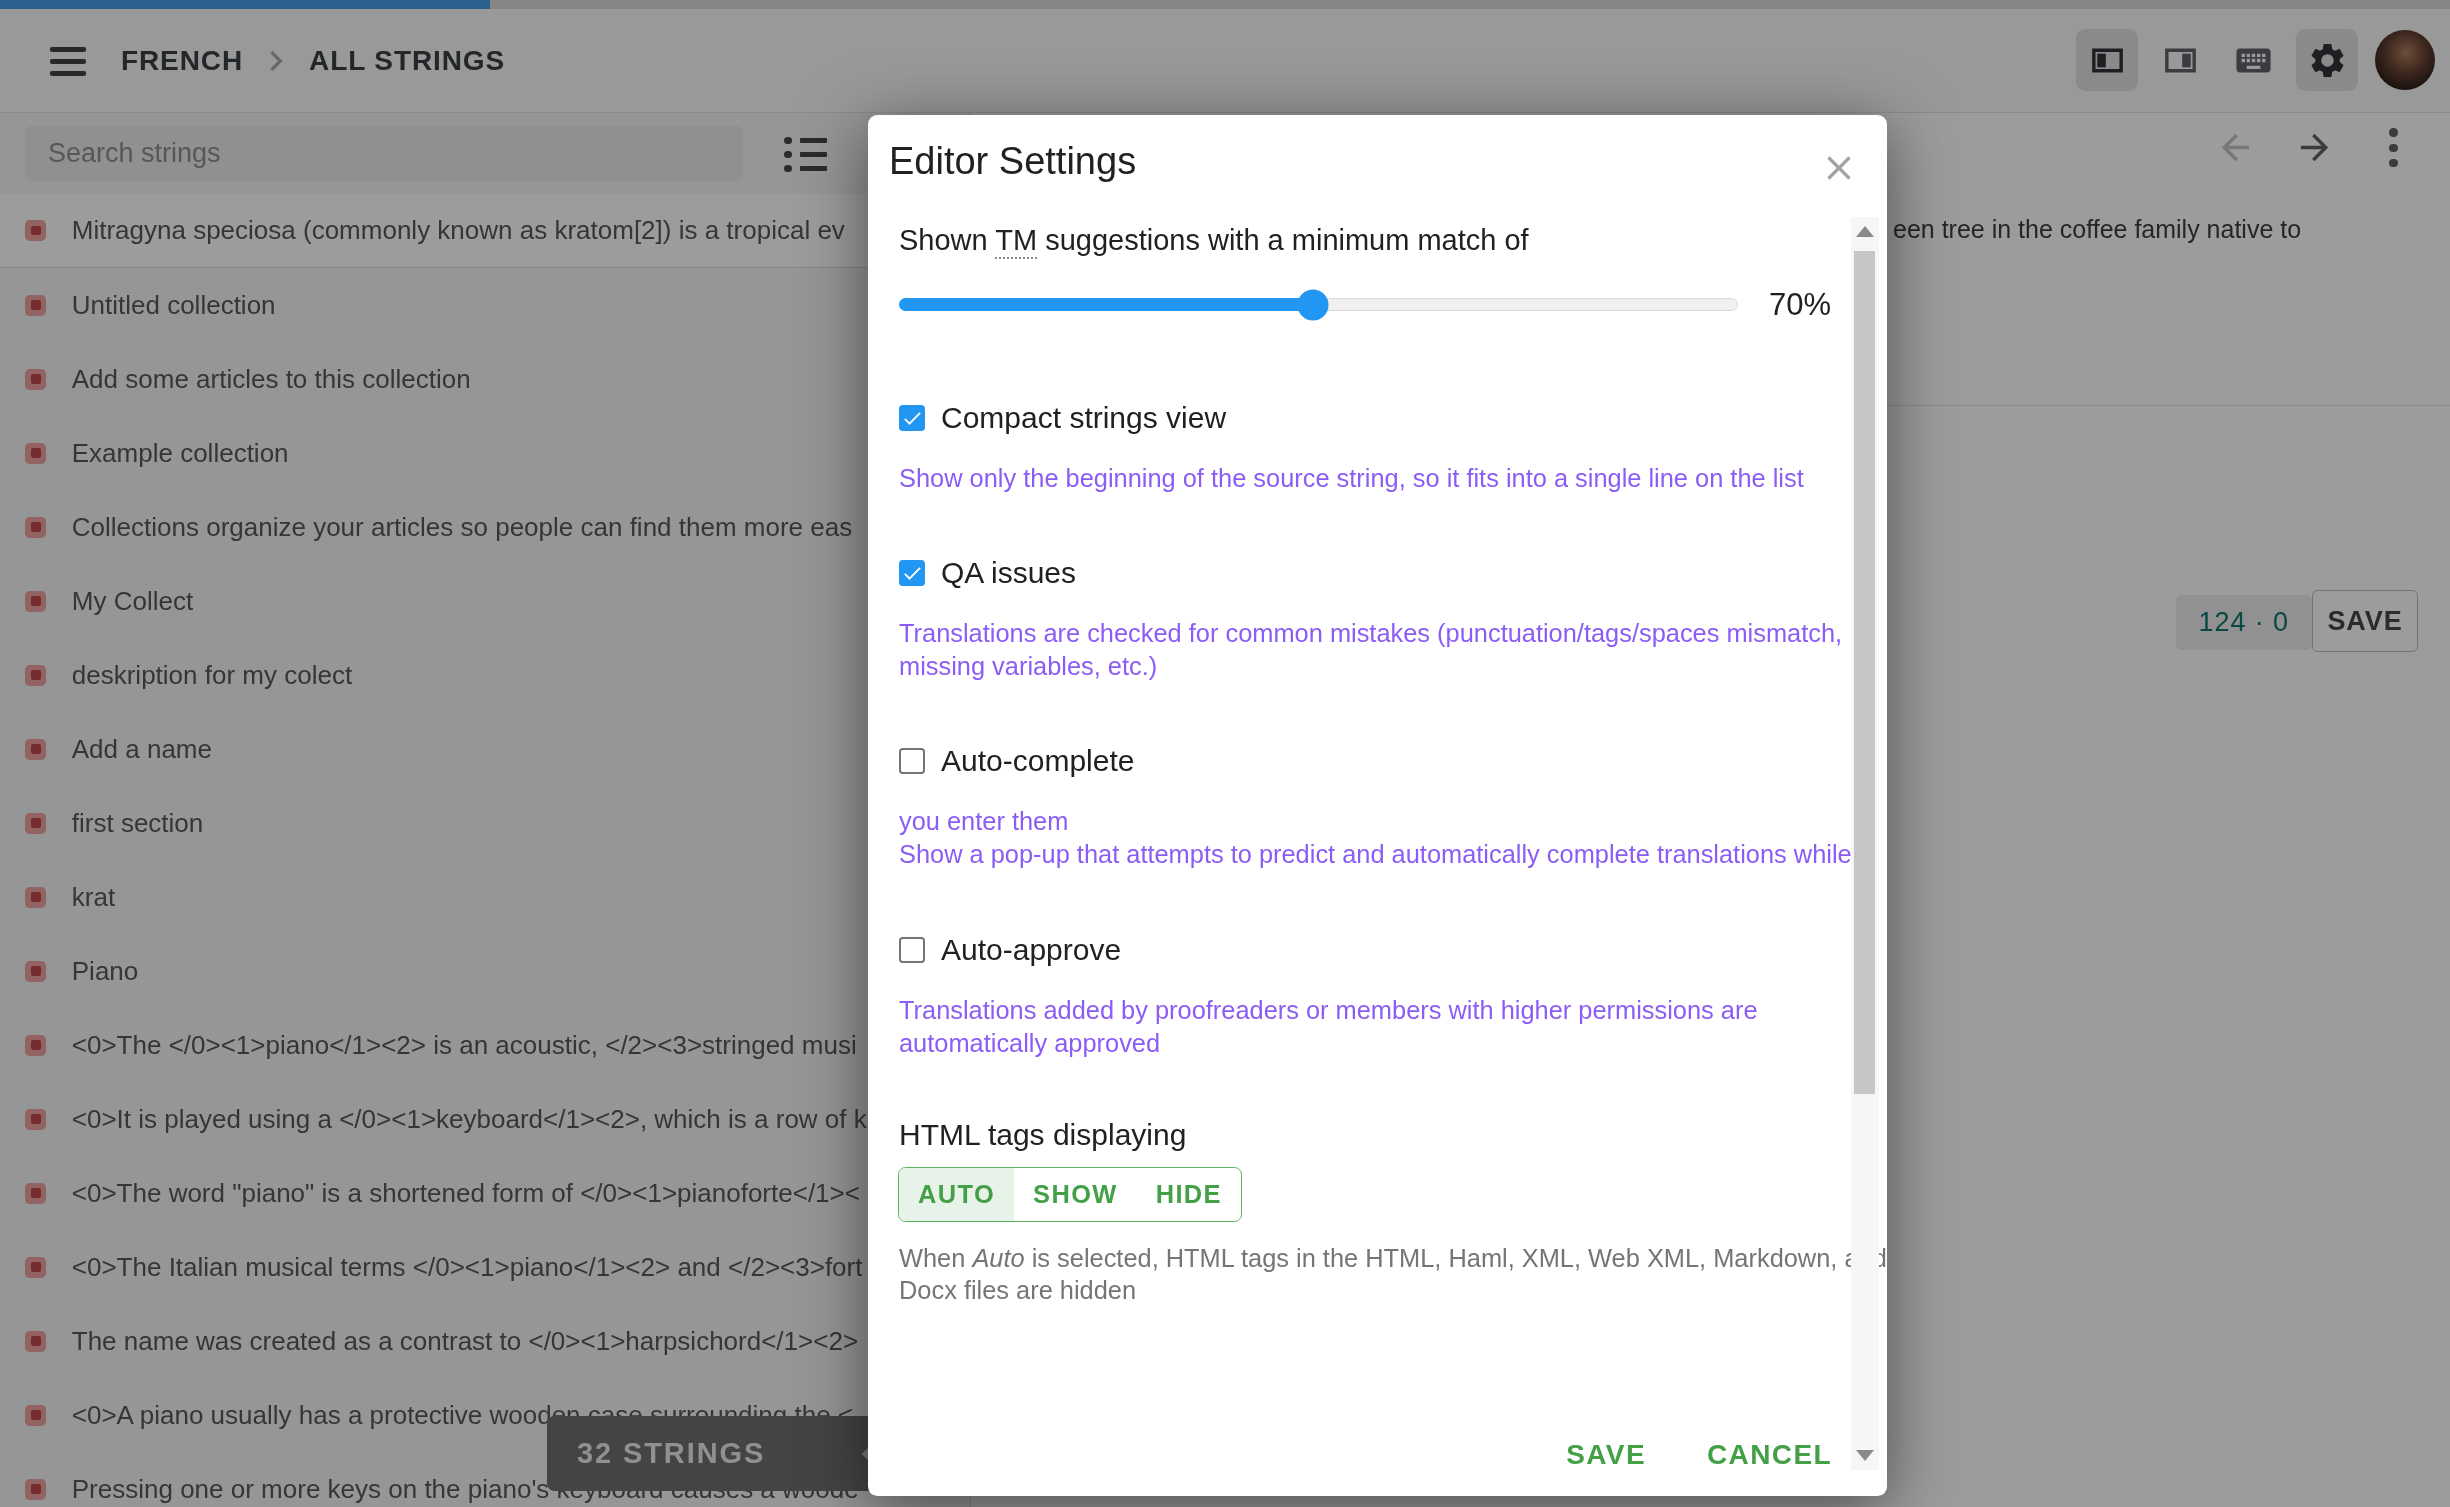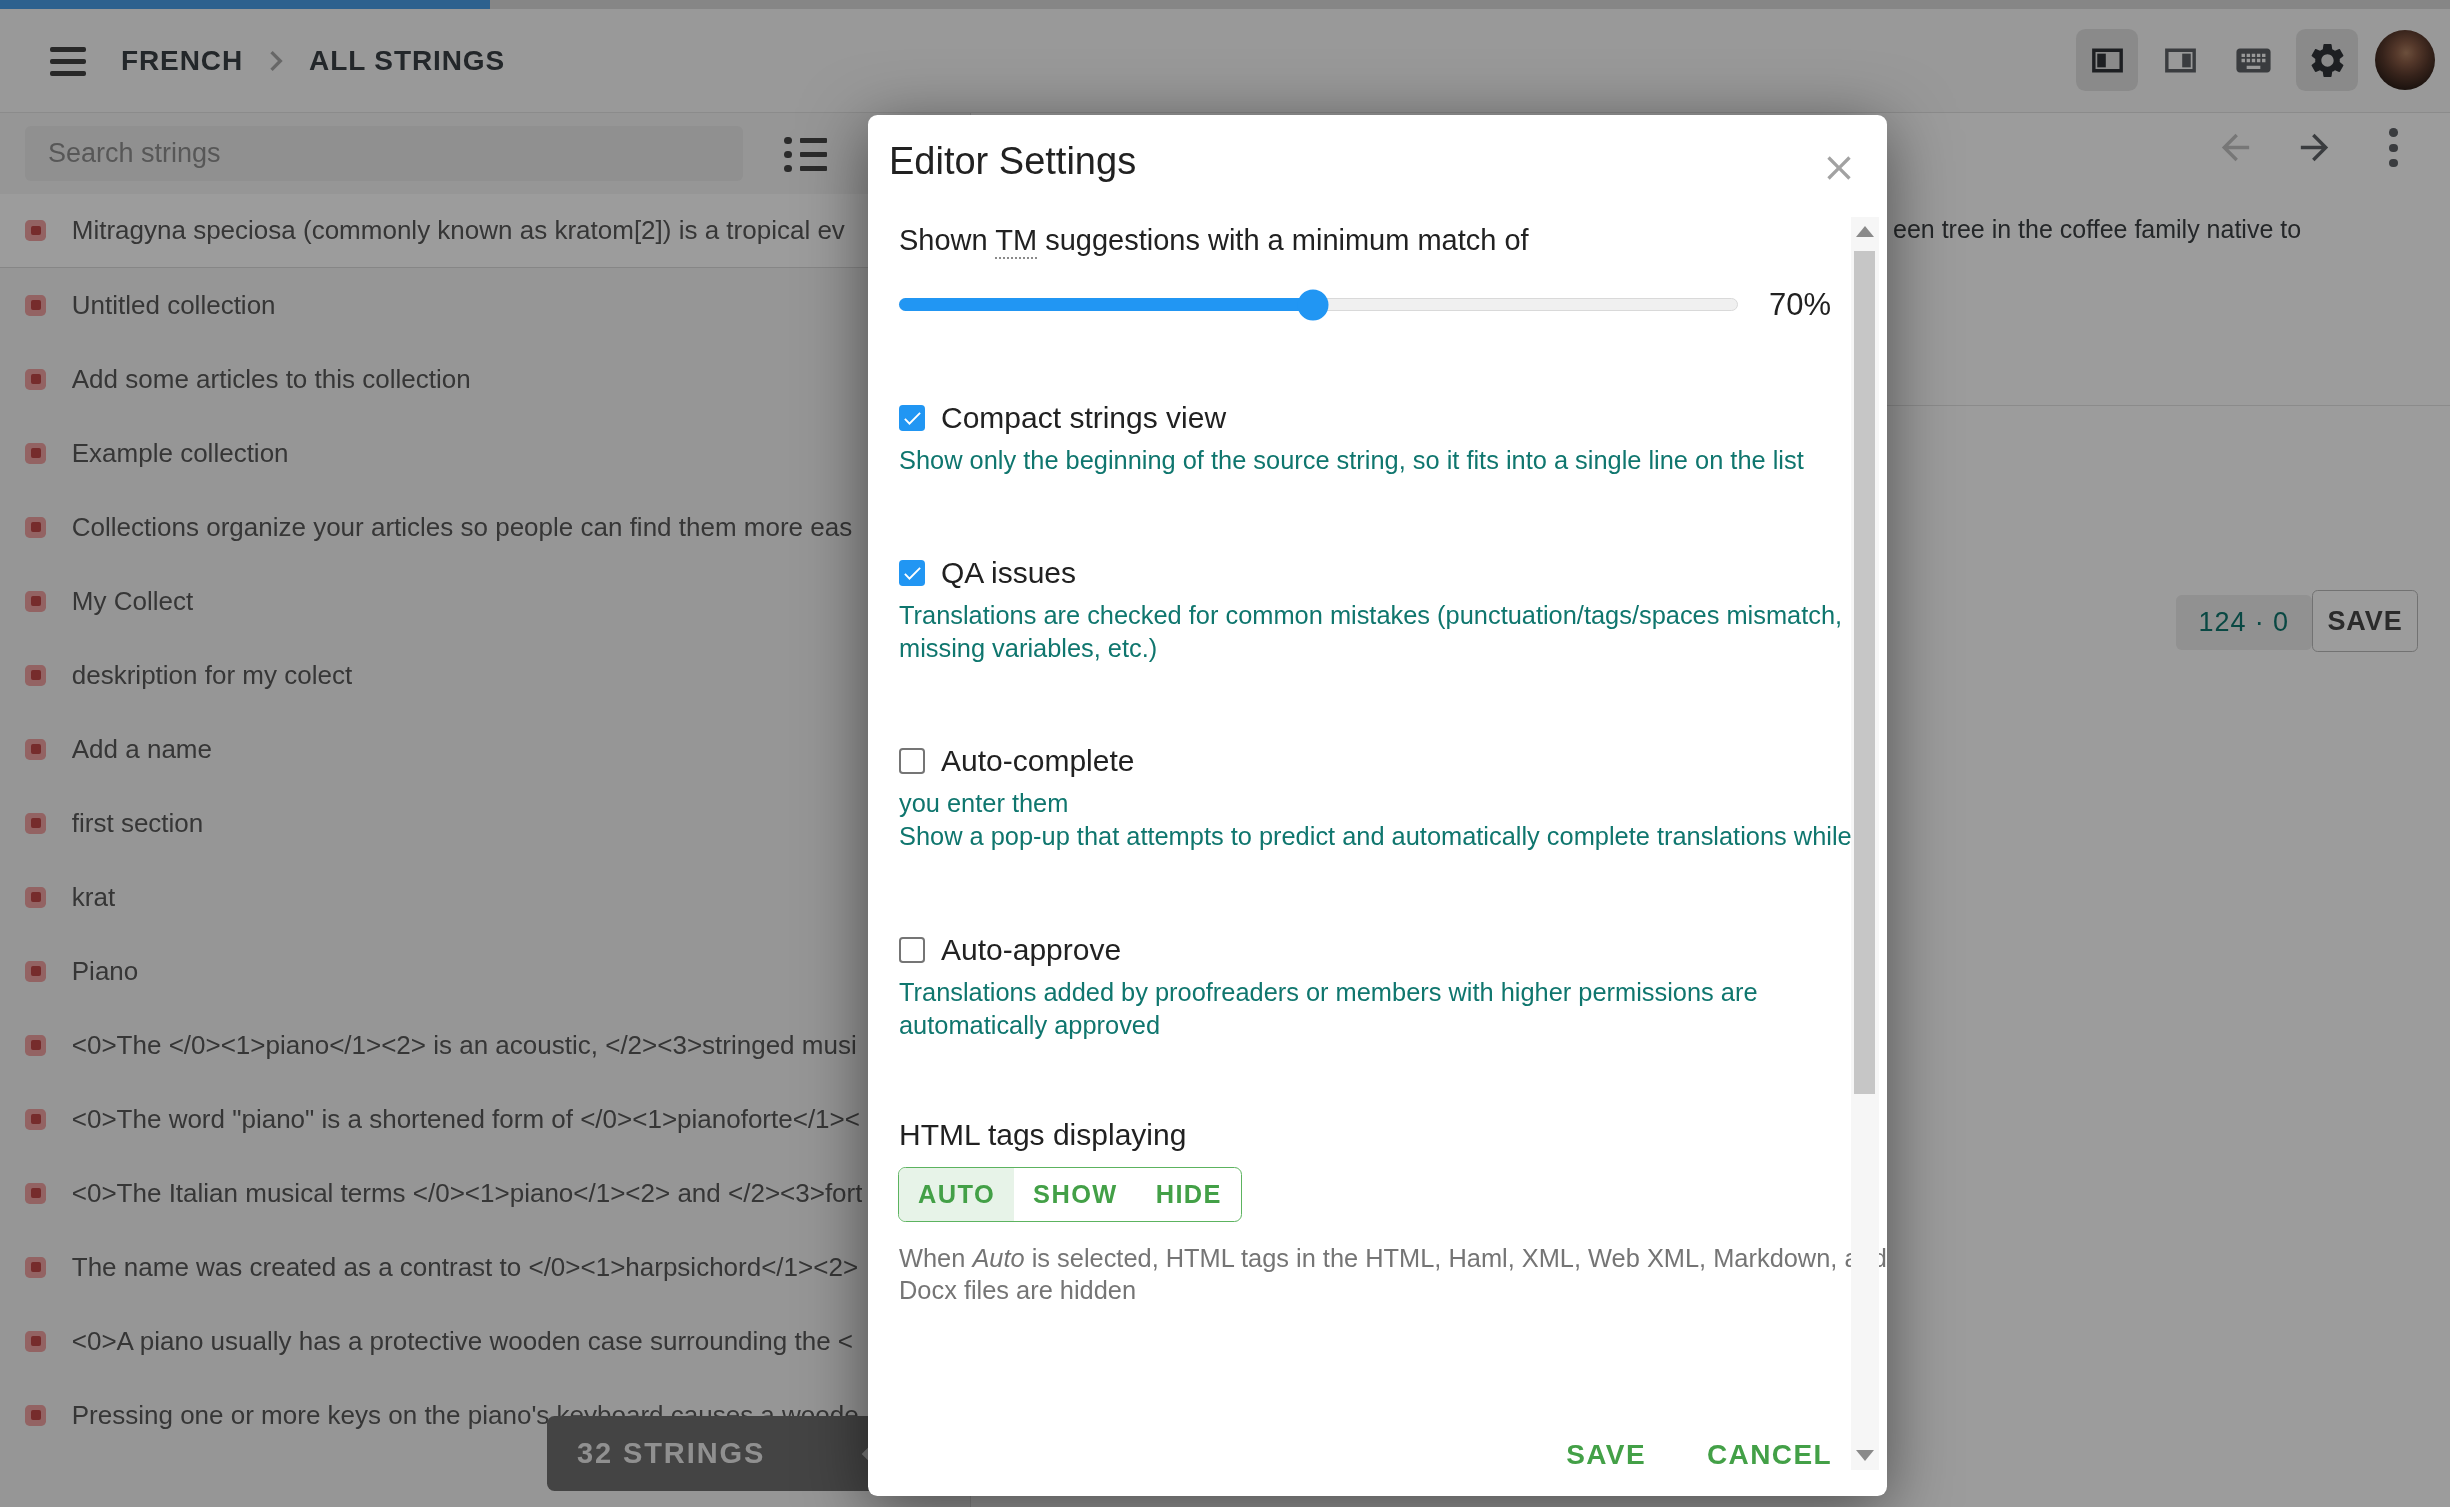--- a/index.html
+++ b/index.html
@@ -86,21 +86,21 @@
   .setting.s0{top:284px;}
   .setting.s1{top:439px;}
   .setting.s2{top:627px;}
   .setting.s3{top:816px;}
   .setting-head{display:flex;align-items:center;gap:16px;height:38px;}
   .checkbox{width:26px;height:26px;border-radius:3.8px;display:flex;align-items:center;justify-content:center;cursor:pointer;flex:0 0 26px;}
   .checkbox.checked{background:var(--accent-blue);}
   .checkbox.unchecked{border:2.8px solid #757575;background:#fff;}
   .checkbox .check{width:22.6px;height:22.6px;}
   .setting-label{font-size:30px;color:#212121;}
-  .setting-desc{margin-top:7px;font-size:25.4px;line-height:33px;color:#0f766e;}
+  .setting-desc{margin-top:25px;font-size:25.4px;line-height:33px;color:#8b5cf6;}
   .setting-desc div{white-space:nowrap;}
 
   .html-heading{position:absolute;left:31px;top:1003px;font-size:30px;color:#212121;}
   .segmented{position:absolute;left:30px;top:1052px;display:flex;border:1.9px solid #5cb35f;border-radius:7.5px;overflow:hidden;height:55px;background:#fff;}
   .segment{min-width:104px;padding:0 19px;display:flex;align-items:center;justify-content:center;
     font-size:25.4px;font-weight:700;letter-spacing:1.4px;color:var(--accent-green);cursor:pointer;}
   .segment.selected{background:#e7f3e8;}
   .html-desc{position:absolute;left:31px;top:1127px;font-size:25.4px;line-height:32px;color:#757575;}
   .html-desc div{white-space:nowrap;}
 
@@ -233,20 +233,24 @@
   <div class="string-row">
     <span class="status-icon"></span>
     <span class="string-text">Piano</span>
   </div>
 
   <div class="string-row">
     <span class="status-icon"></span>
     <span class="string-text">&lt;0&gt;The &lt;/0&gt;&lt;1&gt;piano&lt;/1&gt;&lt;2&gt; is an acoustic, &lt;/2&gt;&lt;3&gt;stringed musi</span>
   </div>
 
+  <div class="string-row">
+    <span class="status-icon"></span>
+    <span class="string-text">&lt;0&gt;It is played using a &lt;/0&gt;&lt;1&gt;keyboard&lt;/1&gt;&lt;2&gt;, which is a row of k</span>
+  </div>
 
   <div class="string-row">
     <span class="status-icon"></span>
     <span class="string-text">&lt;0&gt;The word "piano" is a shortened form of &lt;/0&gt;&lt;1&gt;pianoforte&lt;/1&gt;&lt;</span>
   </div>
 
   <div class="string-row">
     <span class="status-icon"></span>
     <span class="string-text">&lt;0&gt;The Italian musical terms &lt;/0&gt;&lt;1&gt;piano&lt;/1&gt;&lt;2&gt; and &lt;/2&gt;&lt;3&gt;fort</span>
   </div>

